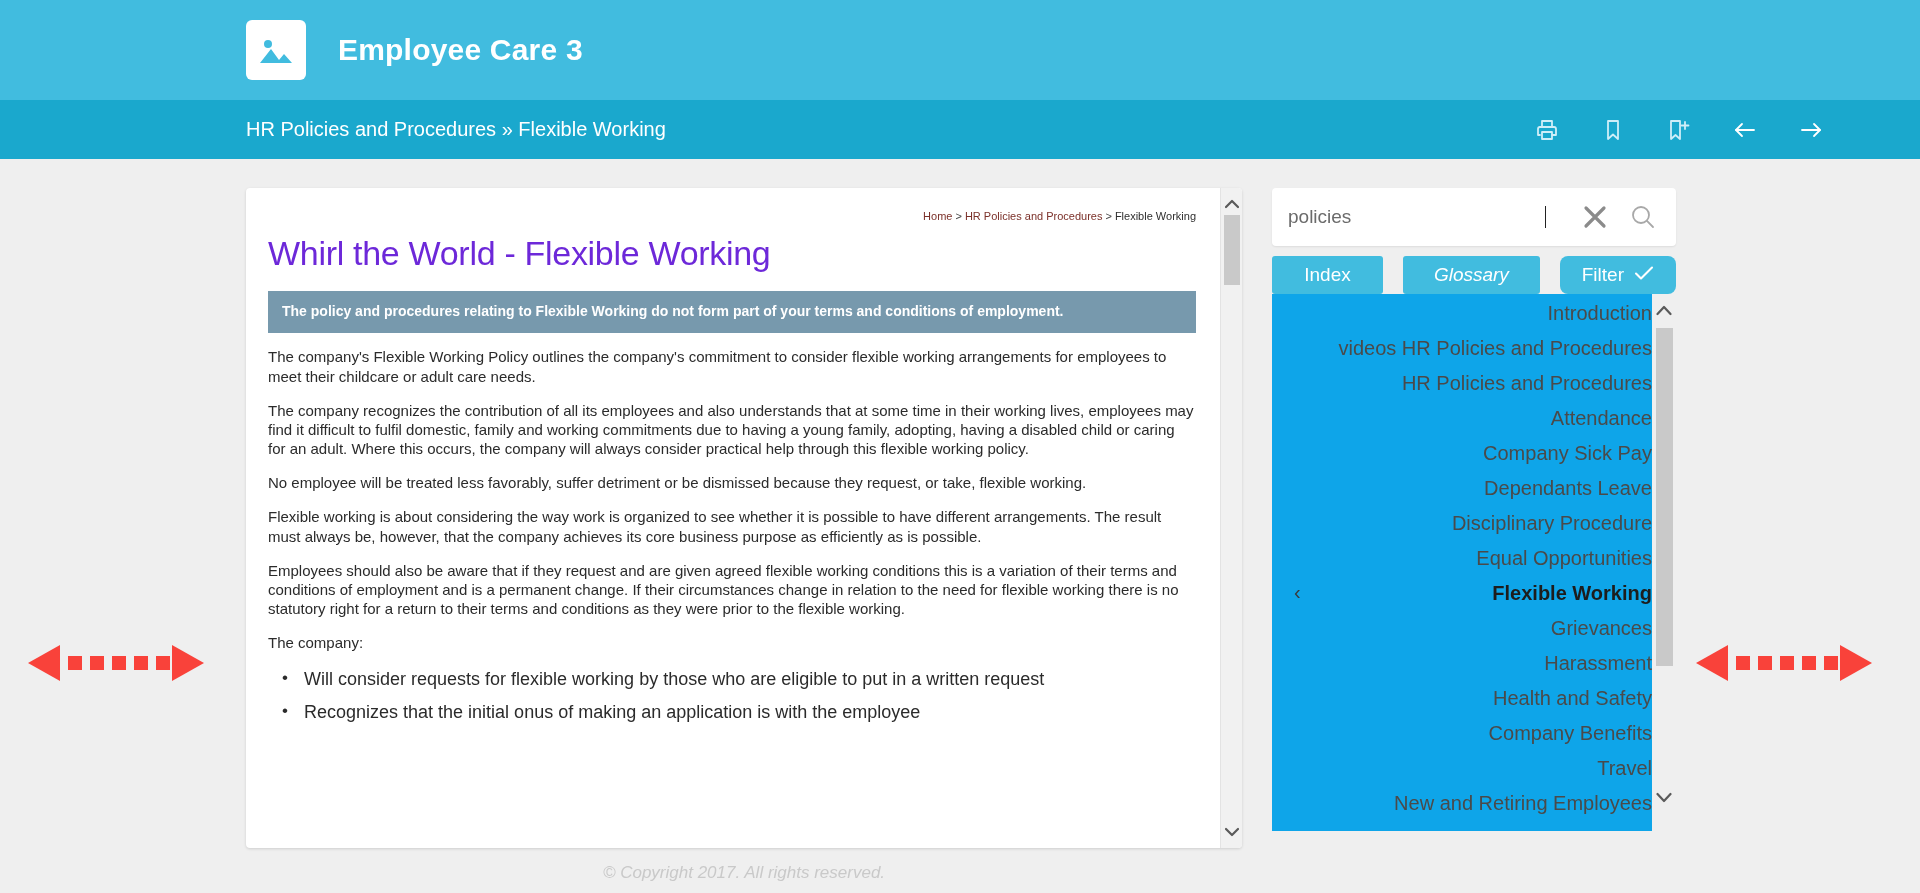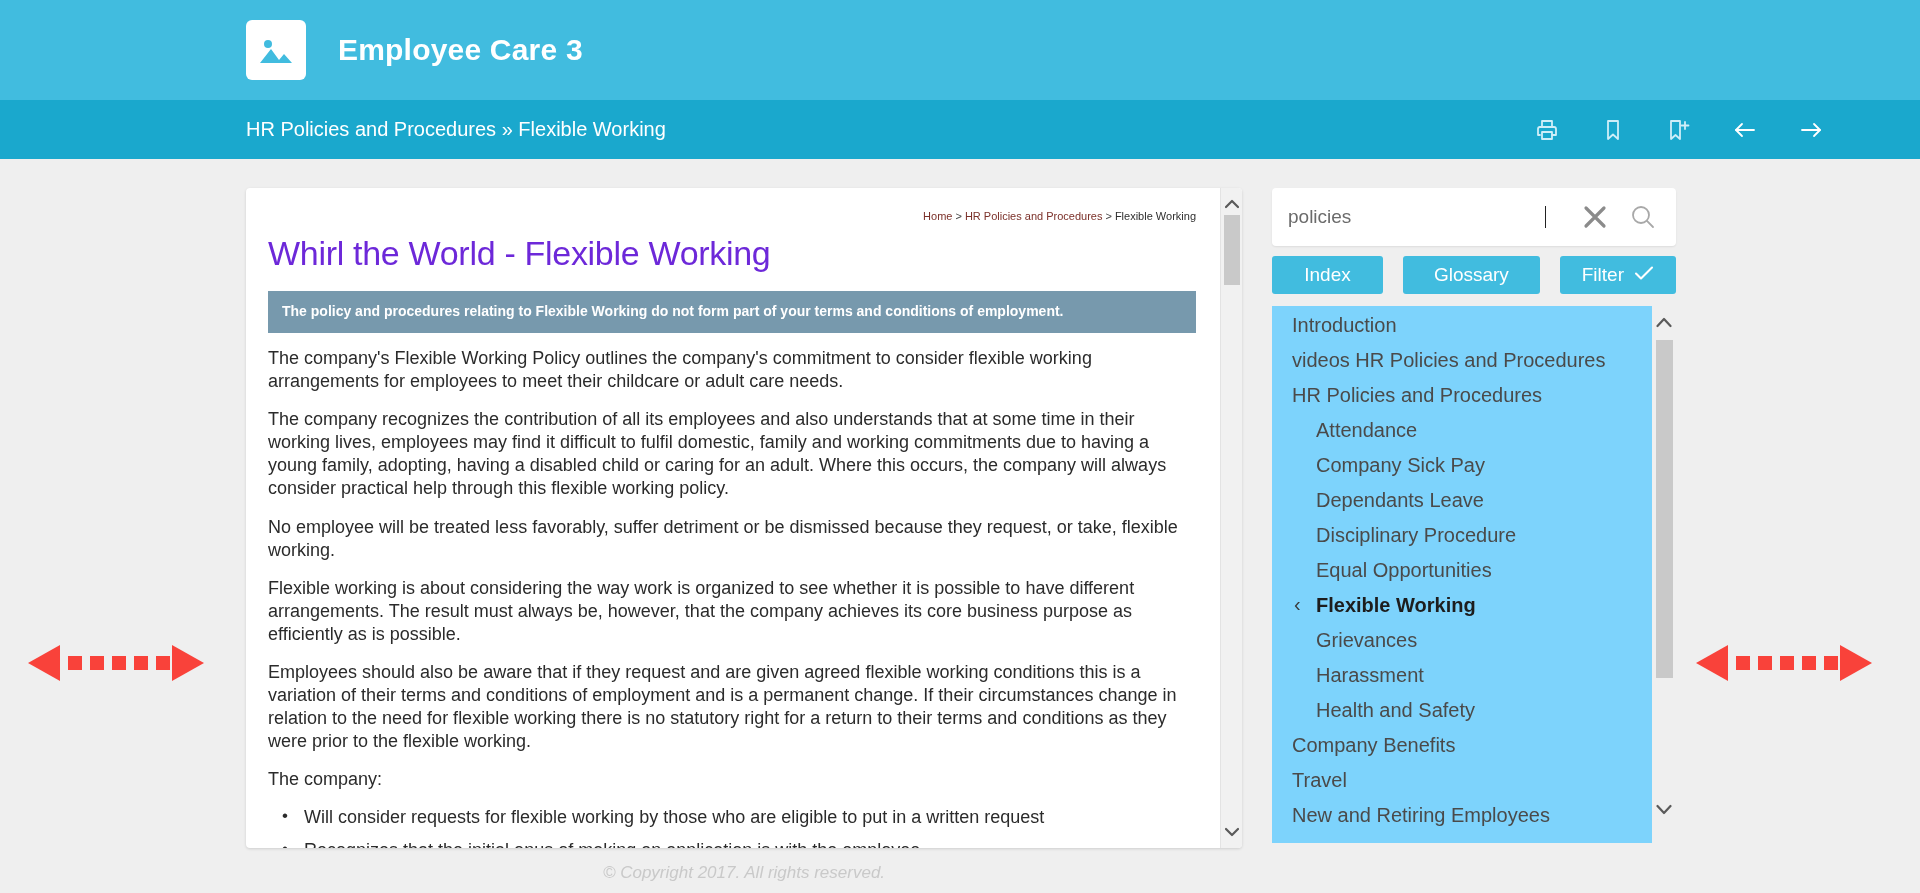--- a/index.html
+++ b/index.html
@@ -114,21 +114,21 @@
   #doc-callout {
     background: #7799ad;
     color: #ffffff;
     font-size: 14px;
     font-weight: bold;
     line-height: 1.38;
     padding: 11px 14px 12px 14px;
     margin-bottom: 14px;
   }
   .doc-para {
-    font-size: 18px;
+    font-size: 15px;
     color: #2b2b2b;
     line-height: 1.28;
     margin-bottom: 15px;
   }
   #doc-bullets {
     list-style: none;
     margin: 0; padding: 0;
   }
   #doc-bullets li {
     position: relative;
@@ -229,29 +229,29 @@
     border-radius: 3px;
     font-family: "Liberation Sans", sans-serif;
     font-size: 19px;
     height: 38px;
     padding: 0 22px;
     cursor: pointer;
     display: flex; align-items: center; justify-content: center;
     gap: 10px;
   }
   #btn-index { width: 122px; }
-  #btn-glossary { width: 152px; }
-  #btn-filter { width: 126px; }
+  #btn-glossary { width: 152px; font-style: italic; }
+  #btn-filter { width: 126px; border-radius: 8px; }
 
   #tree-wrap {
     position: relative;
-    margin-top: 12px;
     height: 537px;
-    background: #7dd3fc;
+    background: #0ea5e9;
     overflow: hidden;
+    text-align: right;
   }
   #tree-list {
     position: absolute;
     left: 0; top: 0; right: 24px;
     padding-top: 2px;
   }
   .tree-item {
     font-size: 20px;
     color: #4a4a4a;
     line-height: 1.0;

